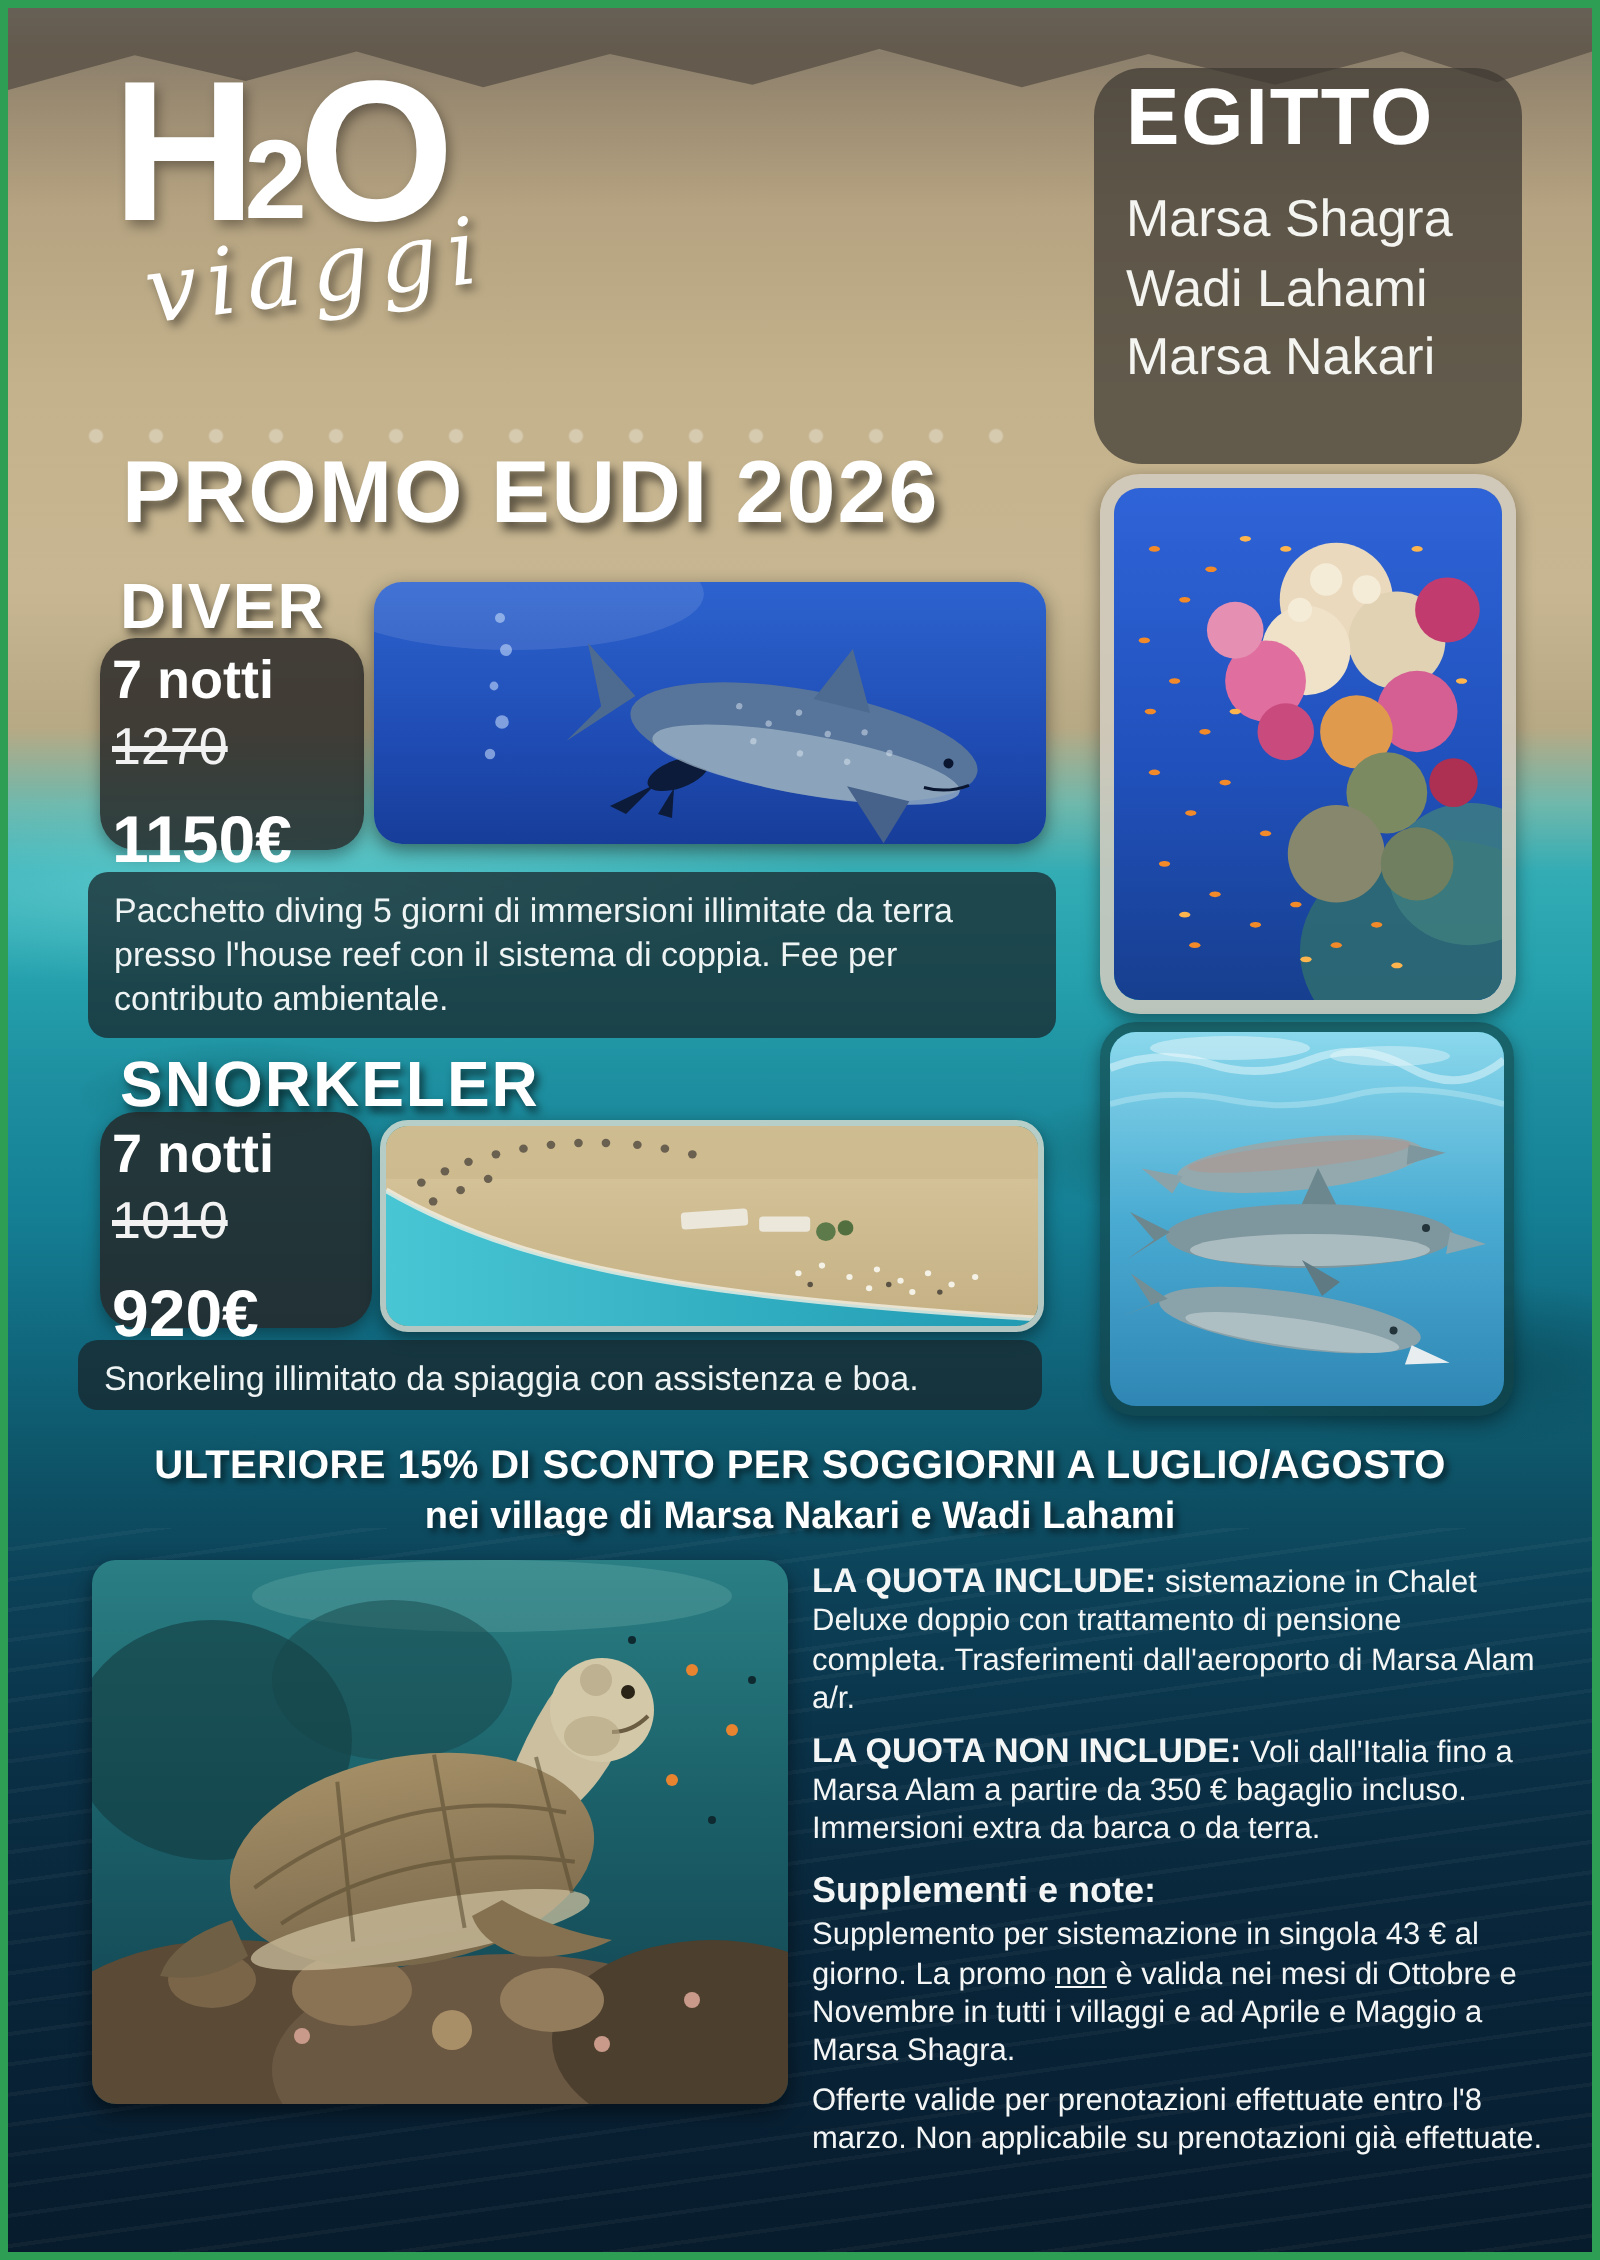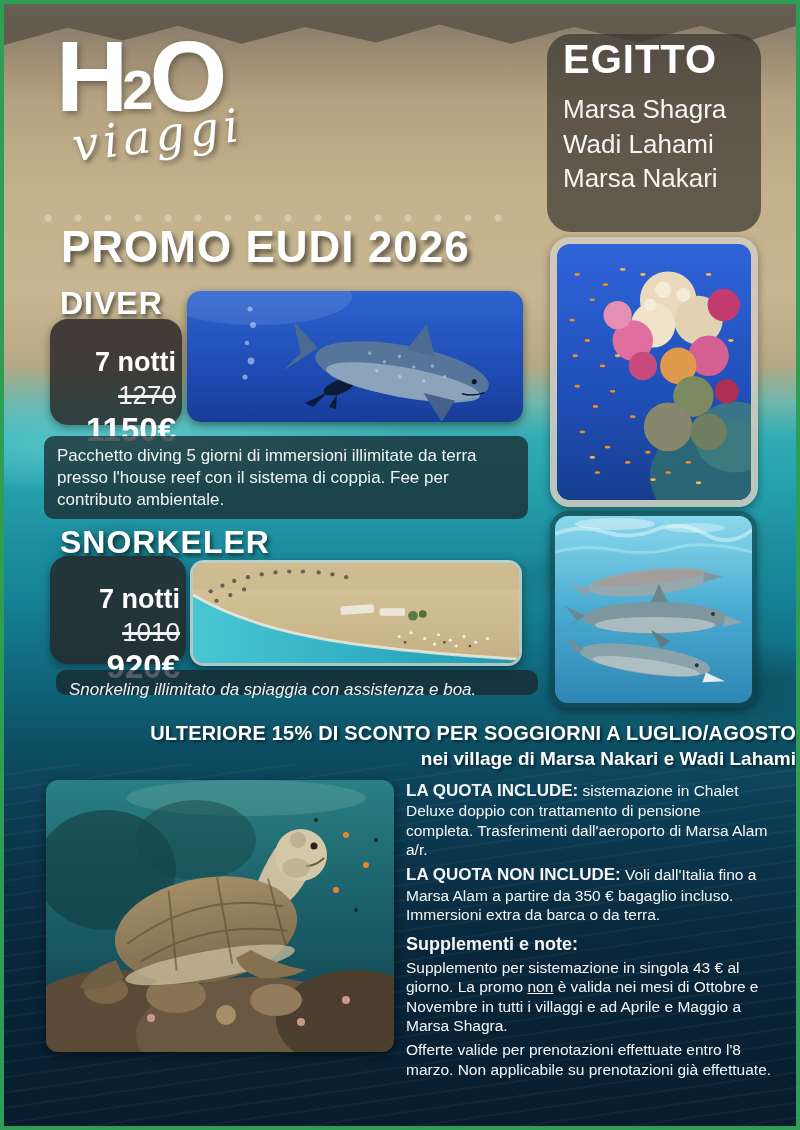--- a/index.html
+++ b/index.html
@@ -46,38 +46,38 @@
     padding:3px 16px;background:rgba(60,56,50,.72);border-radius:24px;}
   .dest-title{font-size:40px;font-weight:bold;letter-spacing:1px;margin-bottom:10px;}
   .dest-loc{font-size:26px;line-height:1.33;color:#f4f4f1;font-weight:400;}
   
   .promo-title{left:57px;top:218px;font-size:44px;font-weight:bold;letter-spacing:1px;
     text-shadow:3px 4px 5px rgba(0,0,0,.55);}
   
   .pkg-heading{font-size:32px;font-weight:bold;text-shadow:2px 3px 4px rgba(0,0,0,.6);letter-spacing:1px;}
   .h-diver{left:56px;top:281px;}
   .h-snork{left:56px;top:520px;}
-  .price-box{background:rgba(38,36,36,.82);border-radius:18px;text-align:right;
-    box-sizing:border-box;padding:28px 6px;box-shadow:0 3px 8px rgba(0,0,0,.35);}
+  .price-box{background:rgba(38,36,36,.82);border-radius:18px;text-align:left;
+    box-sizing:border-box;padding:6px 6px;box-shadow:0 3px 8px rgba(0,0,0,.35);}
   .pb-diver{left:46px;top:315px;width:132px;height:106px;}
   .pb-snork{left:46px;top:552px;width:136px;height:108px;}
   .nights{font-size:27px;font-weight:bold;}
   .old-price{font-size:26px;font-weight:400;text-decoration:line-through;
     text-decoration-thickness:2.5px;margin-top:2px;color:#f2f2f2;}
-  .new-price{font-size:33px;font-weight:bold;margin-top:0;}
+  .new-price{font-size:33px;font-weight:bold;margin-top:12px;}
   .photo{border-radius:14px;overflow:hidden;box-shadow:0 3px 9px rgba(0,0,0,.45);}
   .photo svg{display:block;width:100%;height:100%;}
   .ph-shark{left:183px;top:287px;width:336px;height:131px;}
   .ph-beach{left:186px;top:556px;width:332px;height:106px;border:3px solid rgba(235,230,215,.75);box-sizing:border-box;}
   .desc-box{background:rgba(24,36,42,.74);border-radius:10px;box-sizing:border-box;
     padding:9px 13px;font-size:17px;line-height:1.3;color:#eef3f3;}
   .db-diver{left:40px;top:432px;width:484px;height:83px;}
-  .db-snork{left:52px;top:666px;width:482px;height:25px;font-style:italic;}
-  
-  .banner{left:0;top:718px;width:100%;text-align:right;
+  .db-snork{left:35px;top:666px;width:482px;height:35px;}
+  
+  .banner{left:0;top:718px;width:100%;text-align:center;
     text-shadow:2px 2px 3px rgba(0,0,0,.55);}
   .banner-l1{font-size:20px;font-weight:bold;letter-spacing:.2px;}
   .banner-l2{font-size:19px;font-weight:bold;margin-top:3px;}
   
   .ph-coral{left:546px;top:233px;width:208px;height:270px;border:7px solid rgba(210,203,190,.88);
     box-sizing:border-box;border-radius:20px;overflow:hidden;box-shadow:0 3px 9px rgba(0,0,0,.4);}
   .ph-dolphins{left:546px;top:507px;width:207px;height:197px;border:5px solid rgba(18,56,58,.55);
     box-sizing:border-box;border-radius:18px;overflow:hidden;box-shadow:0 3px 9px rgba(0,0,0,.4);}
   .ph-turtle{left:42px;top:776px;width:348px;height:272px;border-radius:12px;overflow:hidden;
     box-shadow:0 4px 10px rgba(0,0,0,.5);}

